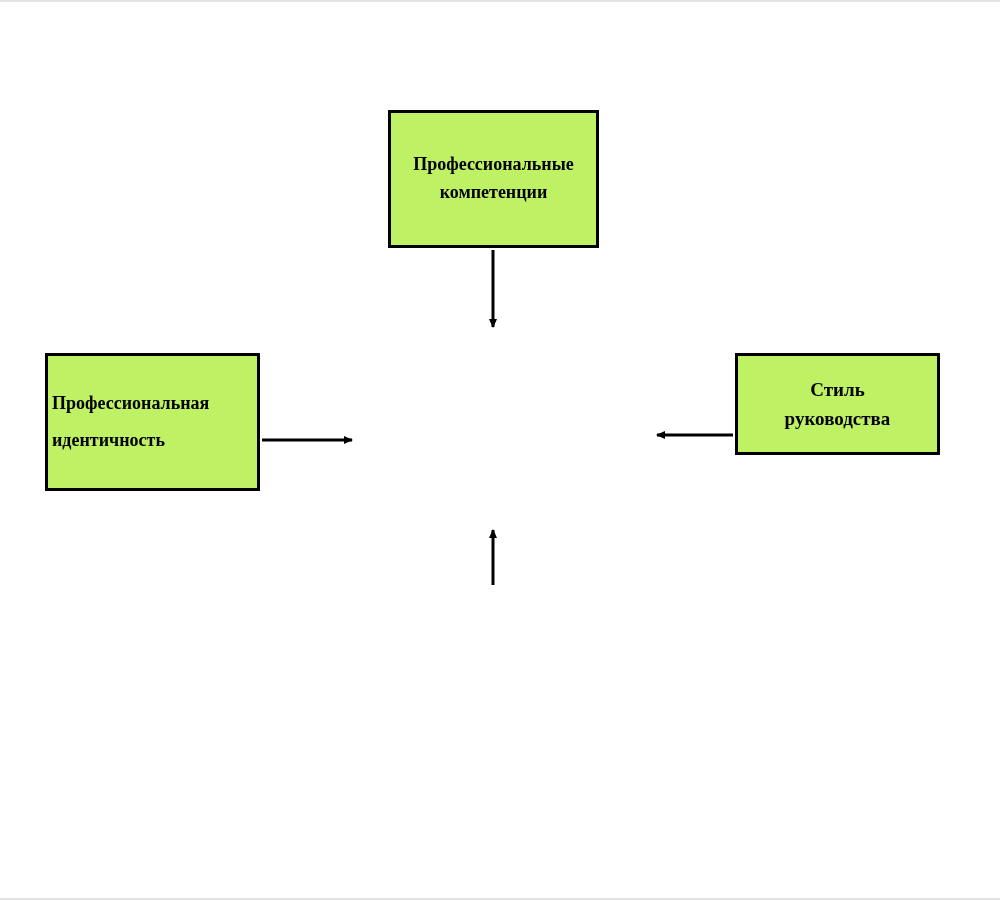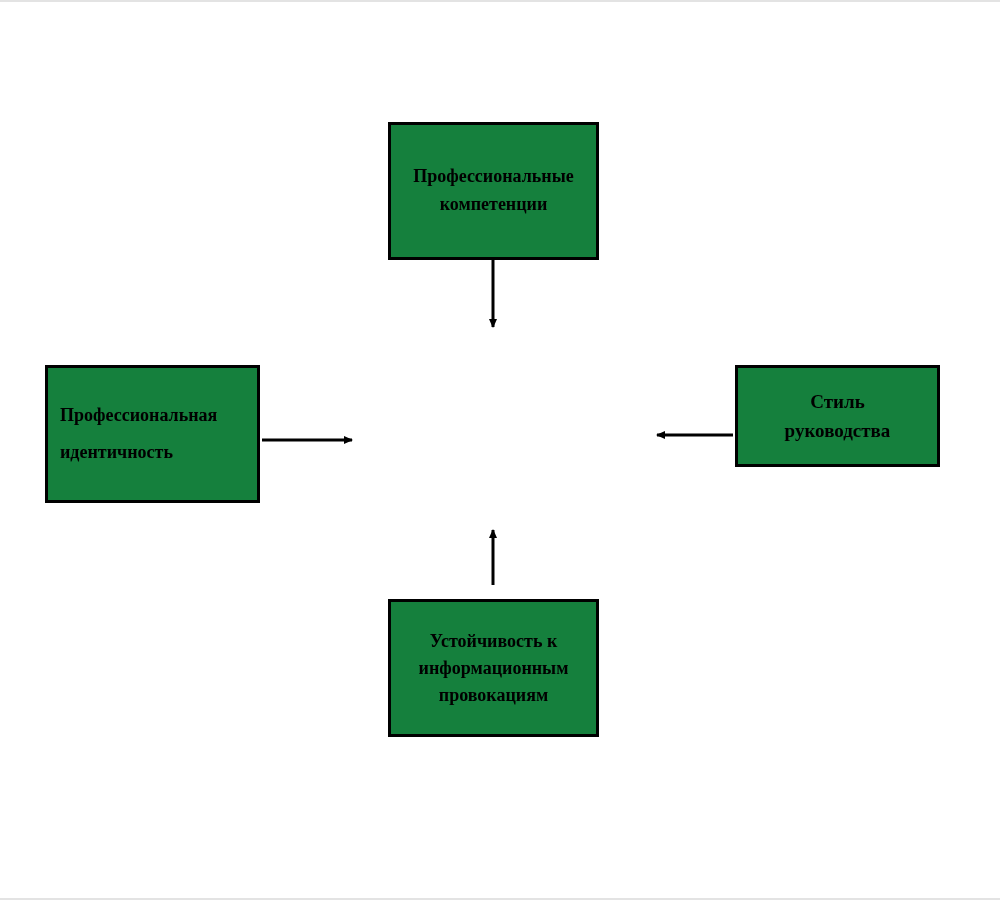--- a/index.html
+++ b/index.html
@@ -15,28 +15,27 @@
     border-top: 2px solid #e3e3e3;
     border-bottom: 2px solid #e3e3e3;
     box-sizing: border-box;
     font-family: "Liberation Serif", "DejaVu Serif", serif;
     overflow: hidden;
   }
   .node {
     position: absolute;
     box-sizing: border-box;
     border: 3px solid #000000;
-    background: #15803d;
+    background: #bef264;
     display: flex;
     align-items: center;
     justify-content: center;
     font-weight: bold;
     color: #000000;
     text-align: center;
-    margin-top: 12px;
   }
   .node-label {
     white-space: pre-line;
   }
   .box-top {
     left: 388px;
     top: 108px;
     width: 211px;
     height: 138px;
     font-size: 18px;
@@ -44,21 +43,21 @@
   }
   .box-left {
     left: 45px;
     top: 351px;
     width: 215px;
     height: 138px;
     font-size: 18px;
     line-height: 2.05;
     justify-content: flex-start;
     text-align: left;
-    padding-left: 12px;
+    padding-left: 4px;
     align-items: center;
   }
   .box-right {
     left: 735px;
     top: 351px;
     width: 205px;
     height: 102px;
     font-size: 19px;
     line-height: 1.55;
   }
@@ -117,20 +116,15 @@
   <div class="node box-left">
     <span class="node-label">Профессиональная
 идентичность</span>
   </div>
 
   <div class="node box-right">
     <span class="node-label">Стиль
 руководства</span>
   </div>
 
-  <div class="node box-bottom">
-    <span class="node-label">Устойчивость к
-информационным
-провокациям</span>
-  </div>
 
 
 </div>
 
 </body></html>

